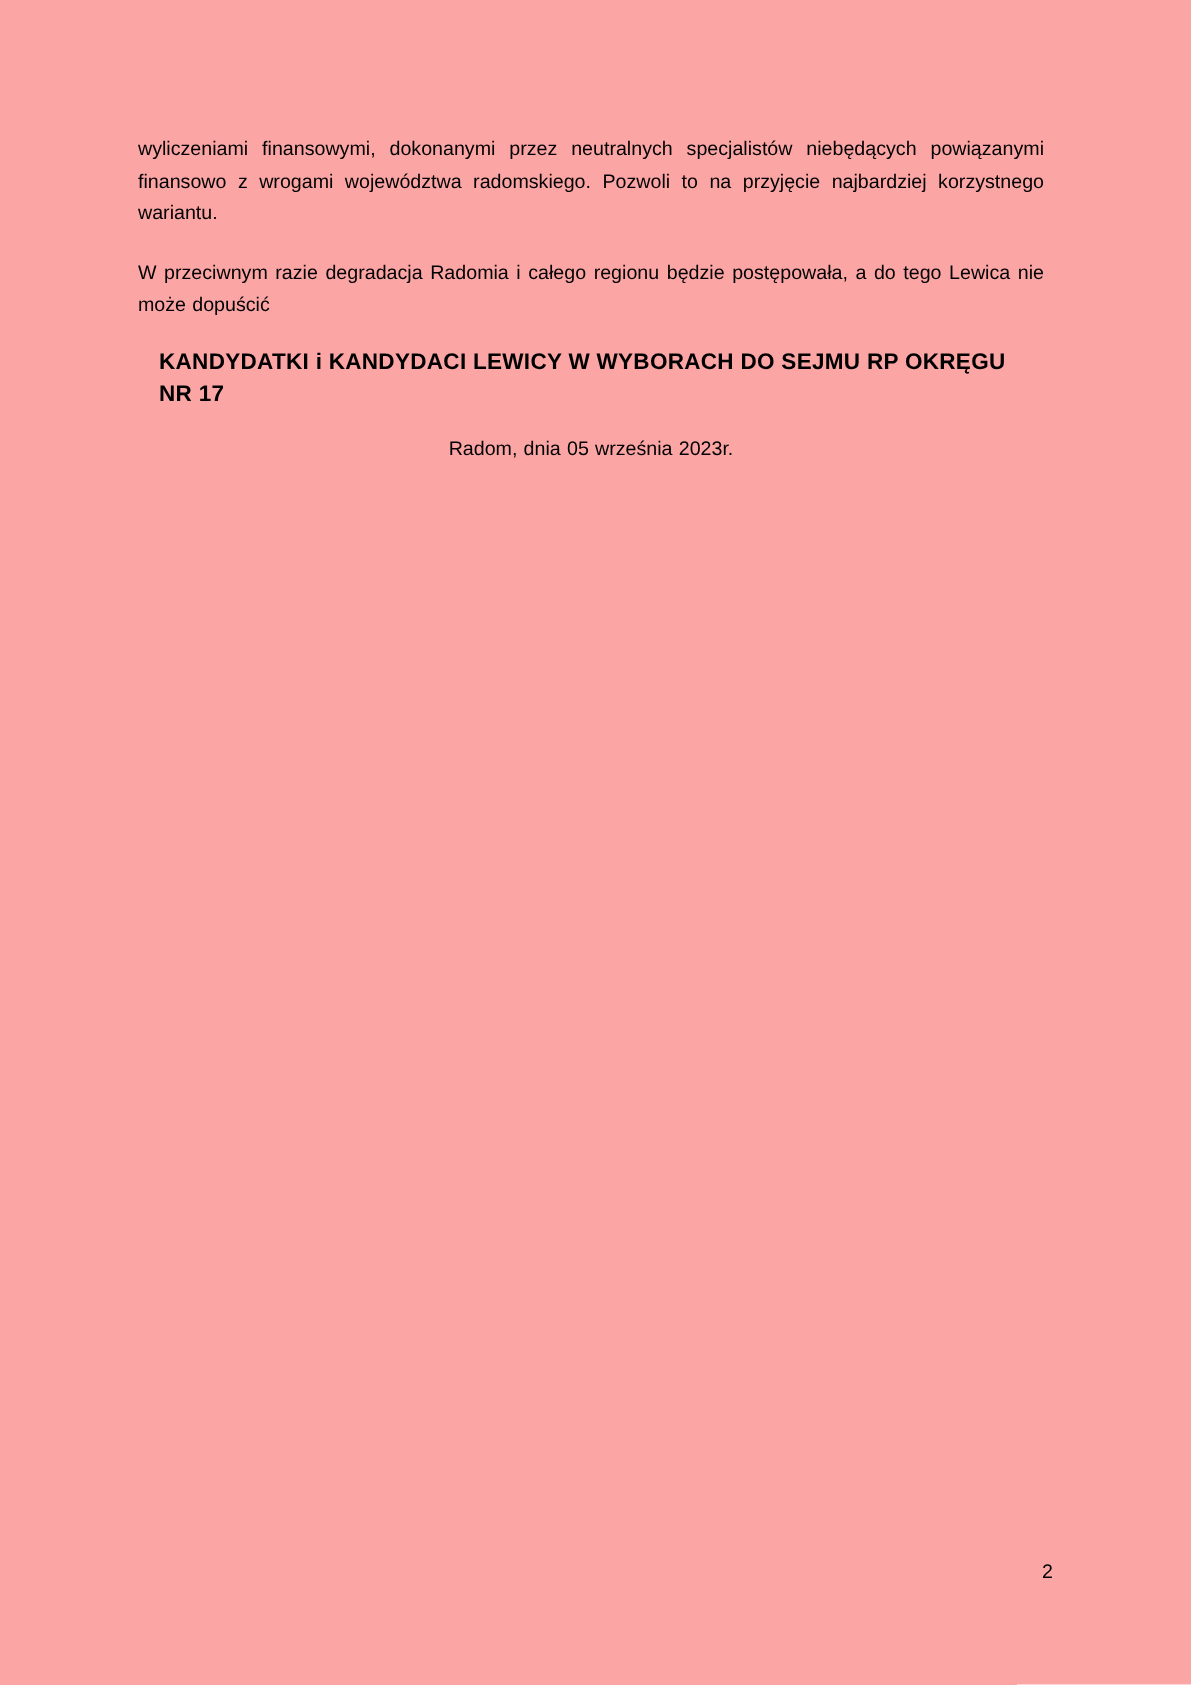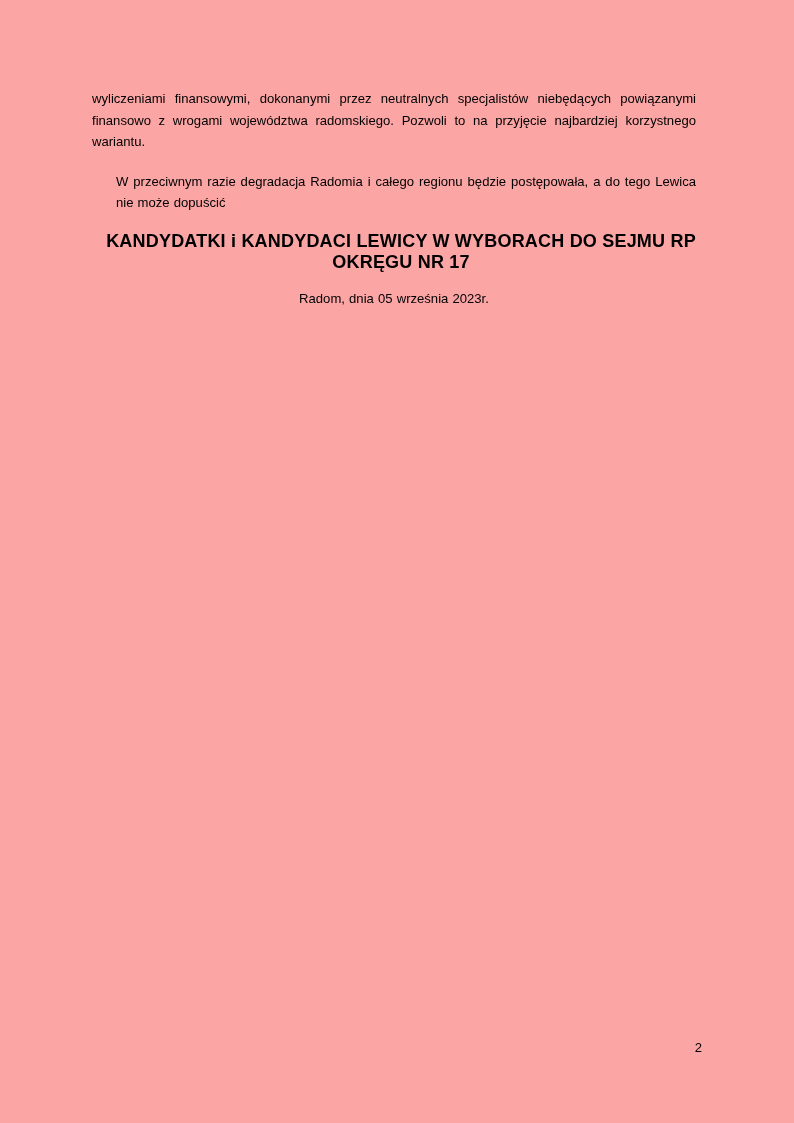--- a/index.html
+++ b/index.html
@@ -38,28 +38,26 @@
     text-align: justify;
     text-justify: inter-word;
     color: #000000;
     word-spacing: 0.5px;
   }
   .para.p1 {
     margin-bottom: 18px;
   }
   .para.p2 {
     margin-bottom: 17px;
-    margin-left: 24px;
   }
   .heading {
     margin: 0 0 0 0;
-    font-size: 18px;
+    font-size: 15px;
     line-height: 21.5px;
     font-weight: bold;
-    text-align: center;
     letter-spacing: 0.2px;
     padding-left: 14px;
     margin-bottom: 14px;
   }
   .para.p3 {
     text-align: center;
   }
   .page-number {
     position: absolute;
     left: 0;

